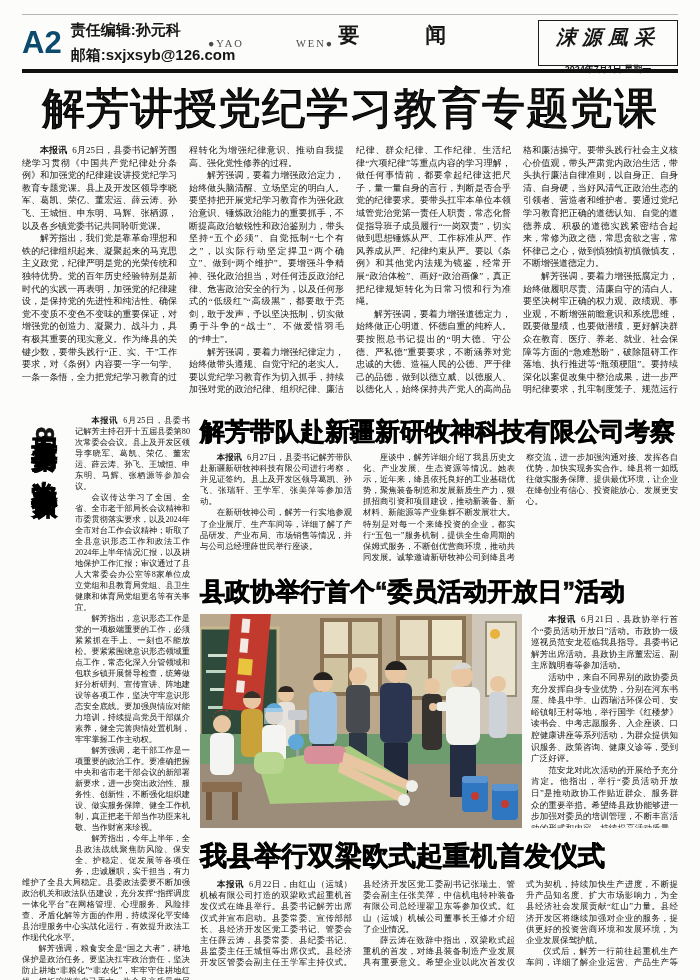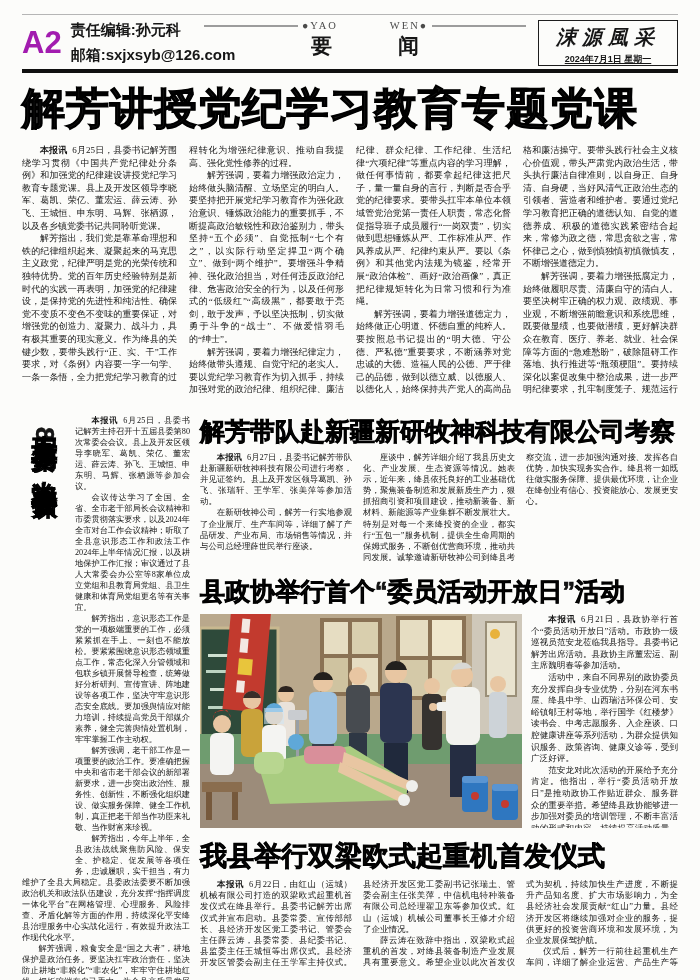--- a/index.html
+++ b/index.html
@@ -8,37 +8,37 @@
     background:#fcfcfa;
     color:#161616;
     font-family:"Liberation Serif","DejaVu Serif",serif;
     overflow:hidden;
   }
   .page { padding:14px 22px 0 22px; }
 
   
   .header { display:flex; align-items:stretch; border-top:1px solid #b5b5b5; padding-top:5px; height:52px; }
   .hdr-left { display:flex; align-items:center; gap:9px; width:170px; }
-  .a2 { font-family:"Liberation Sans","DejaVu Sans",sans-serif; font-size:31px; font-weight:bold; color:#a21caf; line-height:0.9; }
+  .a2 { font-family:"Liberation Sans","DejaVu Sans",sans-serif; font-size:31px; font-weight:bold; color:#0c4a6e; line-height:0.9; }
   .editor { font-family:"Liberation Sans","DejaVu Sans",sans-serif; font-size:15px; font-weight:bold; line-height:1.65; white-space:nowrap; }
-  .hdr-center { flex:1; margin:0 12px; display:flex; flex-direction:column; }
+  .hdr-center { flex:1; margin:0 12px; display:flex; }
   .pinyin-row { display:flex; align-items:center; font-family:"Liberation Serif",serif; font-size:10.5px; color:#4a4a4a; letter-spacing:2px; }
   .hline { flex:1; height:2px; background:#9c9c9c; }
   .pinyin-row .py { padding:0 4px; white-space:nowrap; }
   .pinyin-gap { width:44px; }
   .section-chars { display:flex; justify-content:center; gap:66px; font-size:21px; font-weight:bold; margin-top:1px; }
   .hdr-right { border:1.5px solid #1d1d1d; width:140px; padding:3px 6px 2px; text-align:center; }
   .masthead { font-style:italic; font-weight:bold; font-size:20px; letter-spacing:6px; white-space:nowrap; }
-  .dateline { font-family:"Liberation Sans",sans-serif; font-size:9px; font-weight:bold; margin-top:2px; white-space:nowrap;text-decoration:underline; }
+  .dateline { font-family:"Liberation Sans",sans-serif; font-size:9px; font-weight:bold; margin-top:12px; white-space:nowrap; }
   .black-rule { height:4px; background:#101010; margin-top:3px; }
 
   
   .lead-headline {
-    font-family:"Liberation Sans","DejaVu Sans",sans-serif;
-    font-weight:bold; font-size:43px; letter-spacing:1px; margin:7px 0 6px;
+    text-align:center; font-family:"Liberation Sans","DejaVu Sans",sans-serif;
+    font-weight:normal; font-size:43px; letter-spacing:1px; margin:7px 0 6px;
     -webkit-text-stroke:1.1px #000;
   }
   .lead-body {
     column-count:4; column-gap:12px; column-fill:auto;
     height:264px; overflow:hidden;
     font-size:9px; line-height:12.6px; text-align:justify;
   }
   p.para { text-indent:2em; }
   .intro { font-weight:bold; font-family:"Liberation Sans",sans-serif; margin-right:5px; }
 

